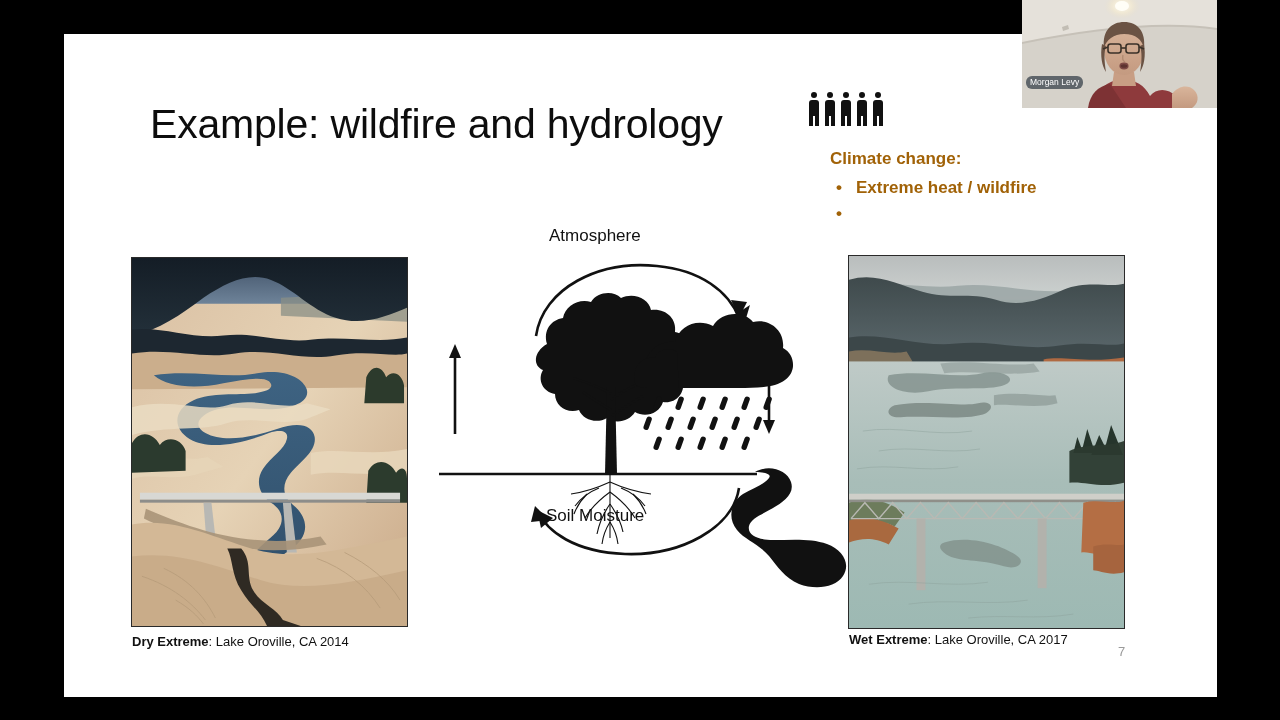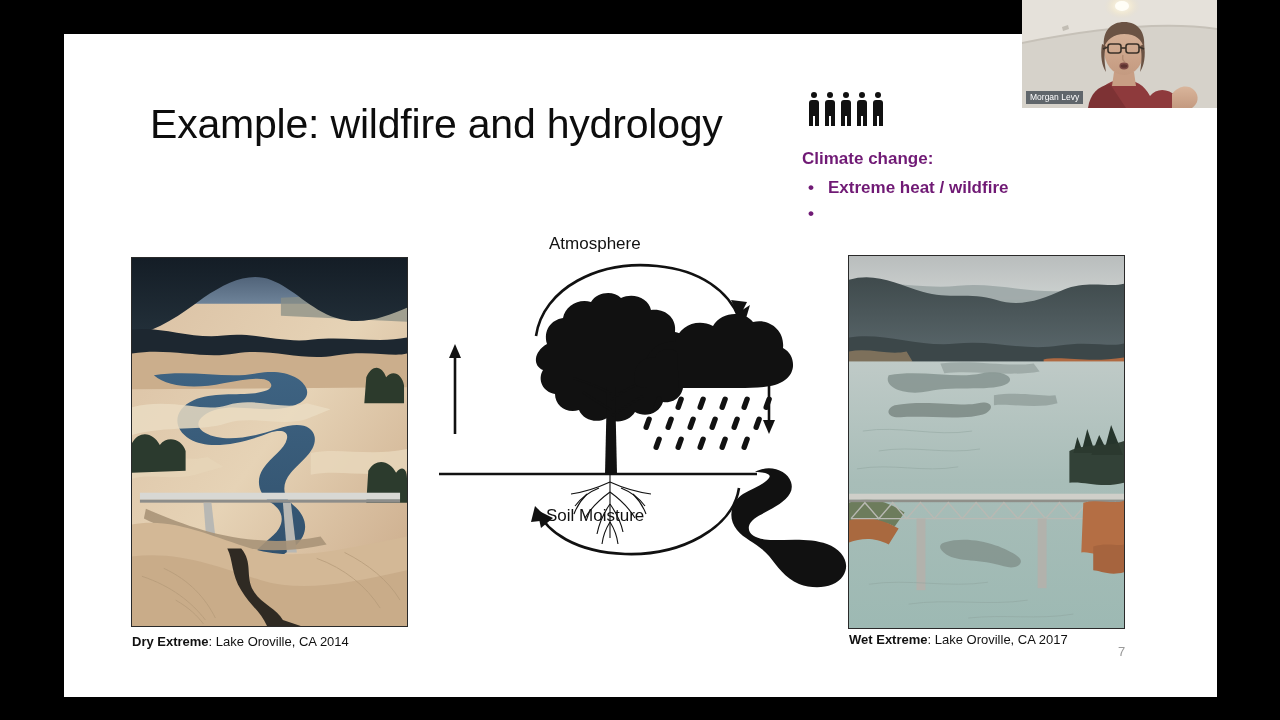--- a/index.html
+++ b/index.html
@@ -39,22 +39,22 @@
     background:#111; border-radius:3px 3px 0 0;
   }
   .person .leg-l, .person .leg-r{
     position:absolute; top:22px; width:3.6px; height:12px; background:#111;
   }
   .person .leg-l{ left:1.4px; }
   .person .leg-r{ left:7px; }
 
   
   #climate{
-    position:absolute; left:738px; top:112px; width:300px;
-    color:#701a75;
+    position:absolute; left:766px; top:112px; width:300px;
+    color:#a16207;
   }
   #climate .heading{
     font-size:17px; font-weight:bold; line-height:1.5;
   }
   #climate ul{ list-style:none; margin-top:3px; }
   #climate li{
     font-size:17px; font-weight:bold; line-height:1.55;
     display:flex; gap:10px; padding-left:6px;
   }
   #climate li .bul{ width:10px; flex:0 0 10px; }
@@ -81,34 +81,35 @@
   }
 
   
   #diagram{
     position:absolute; left:375px; top:192px; width:420px; height:345px;
   }
   #diagram svg{ display:block; width:100%; height:100%; overflow:visible; }
   .dlabel{
     position:absolute; font-size:17px; color:#111; white-space:nowrap;
   }
-  #lbl-atm{ left:110px; top:8px; }
+  #lbl-atm{ left:110px; top:0px; }
   #lbl-soil{ left:107px; top:248px;margin-top:32px; }
 
   
   #webcam{
     position:absolute; left:1022px; top:0; width:195px; height:108px;
     overflow:hidden; background:#d9d6d1;
   }
   #webcam svg{ display:block; width:100%; height:100%; }
   #webcam-name{
-    position:absolute; left:4px; bottom:4px;
+    position:absolute; left:4px; bottom:19px;
     background:rgba(70,78,86,0.82); color:#fff;
     font-size:8.5px; padding:2px 4px; line-height:1.1;
     white-space:nowrap;
+    border-radius:6px;
   }
 </style>
 </head>
 <body>
 
 <div id="stage">
 
   <div id="slide">
 
     <div id="title">Example: wildfire and hydrology</div>

